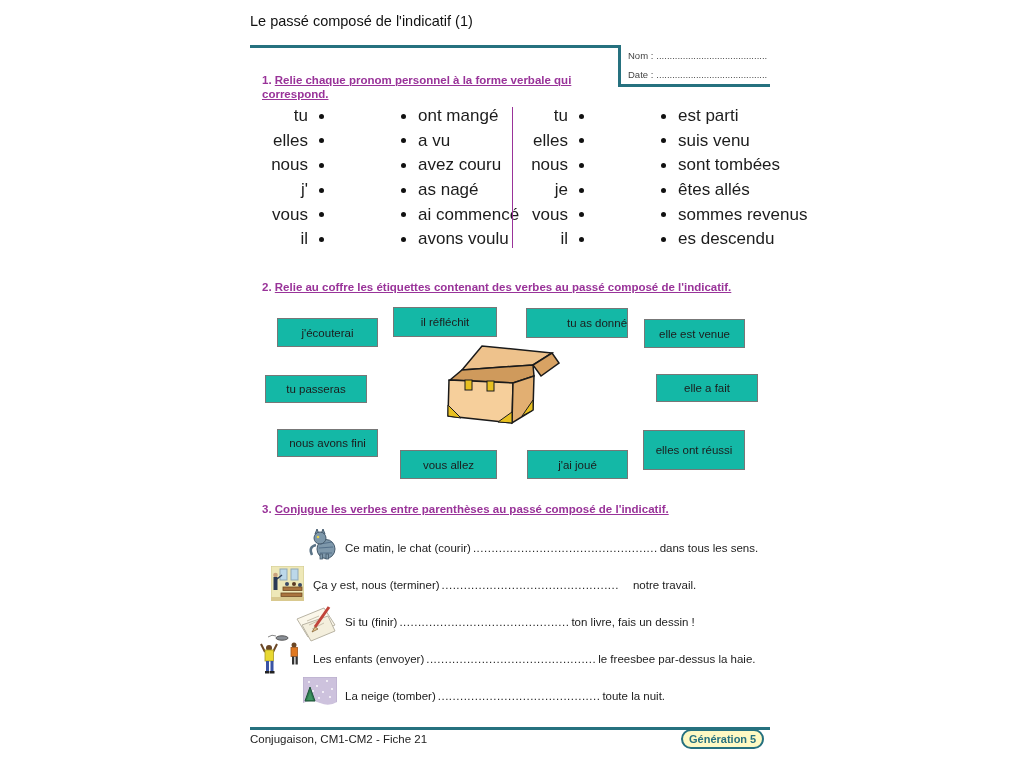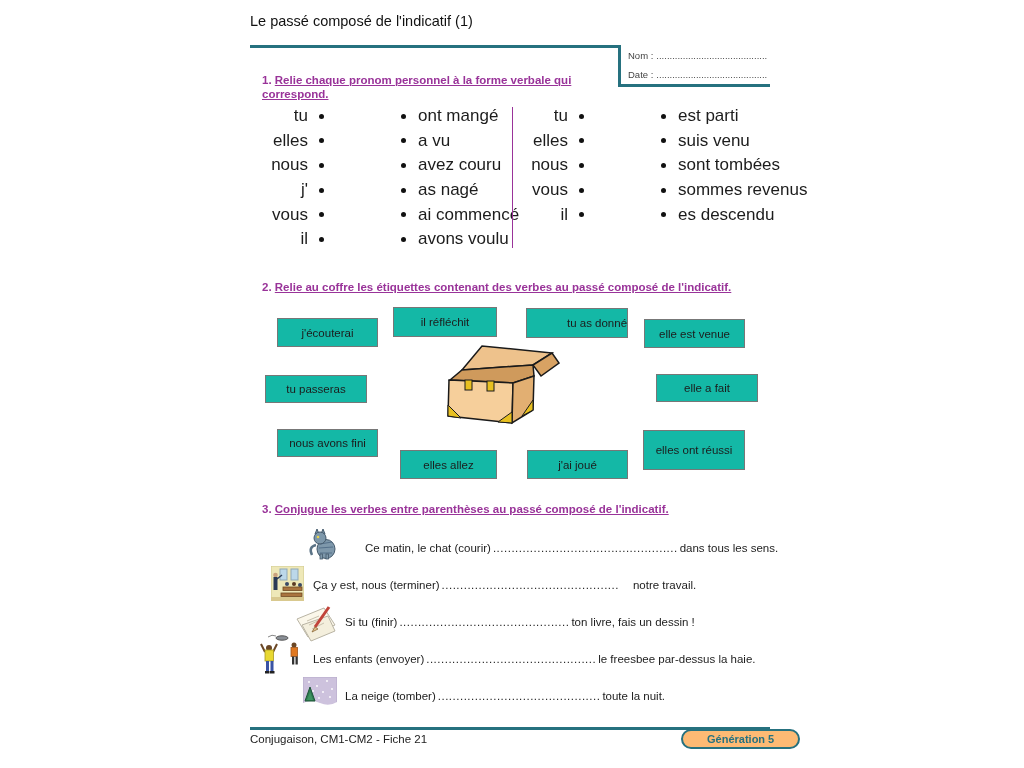--- a/index.html
+++ b/index.html
@@ -58,39 +58,39 @@
   .b7  { left: 277px; top: 429px; width: 101px; height: 28px; }
   .b8  { left: 643px; top: 430px; width: 102px; height: 40px; }
   .b9  { left: 400px; top: 450px; width: 97px;  height: 29px; }
   .b10 { left: 527px; top: 450px; width: 101px; height: 29px; }
 
   .chest { left: 440px; top: 342px; }
 
   .sentence { font-size: 11.5px; white-space: nowrap; color: #1c1c1c; }
   .sentence .dots { letter-spacing: 0.5px; margin: 0 2px; }
   .after-gap { margin-left: 12px; }
-  .s1t { left: 345px; top: 542px; margin-left: 20px; }
+  .s1t { left: 345px; top: 542px; }
   .s2t { left: 313px; top: 579px; }
   .s3t { left: 345px; top: 616px; }
   .s4t { left: 313px; top: 653px; }
   .s5t { left: 345px; top: 690px; }
 
   .icon-cat   { left: 308px; top: 528px; }
   .icon-class { left: 271px; top: 566px; }
   .icon-paper { left: 293px; top: 604px; }
   .icon-kids  { left: 256px; top: 630px; }
   .icon-snow  { left: 303px; top: 677px; }
 
   .footer-rule { left: 250px; top: 727px; width: 520px; height: 3px; }
   .footer-text { left: 250px; top: 733px; font-size: 11.5px; color: #222; }
   .badge {
     left: 681px; top: 729px;
     border: 2px solid #26717f; border-radius: 12px;
     color: #26717f; font-weight: bold; font-size: 11px;
-    padding: 2px 24px; background: #fdba74; white-space: nowrap;
+    padding: 2px 6px; background: #fef9c3; white-space: nowrap;
   }
 </style>
 </head>
 <body>
 
 <div class="abs page-title">Le passé composé de l'indicatif (1)</div>
 
 <div class="abs rule rule-top"></div>
 <div class="abs rule rule-vert"></div>
 <div class="abs rule rule-nd"></div>
@@ -203,20 +203,31 @@
   <div class="mrow">
     <span class="pron">nous</span>
     <span class="dotcell">
         <span class="bullet"></span>
       </span>
     <span></span>
     <span class="dotcell">
         <span class="bullet"></span>
       </span>
     <span class="verb">sont tombées</span>
+  </div>
+  <div class="mrow">
+    <span class="pron">je</span>
+    <span class="dotcell">
+        <span class="bullet"></span>
+      </span>
+    <span></span>
+    <span class="dotcell">
+        <span class="bullet"></span>
+      </span>
+    <span class="verb">êtes allés</span>
   </div>
   <div class="mrow">
     <span class="pron">vous</span>
     <span class="dotcell">
         <span class="bullet"></span>
       </span>
     <span></span>
     <span class="dotcell">
         <span class="bullet"></span>
       </span>
@@ -241,21 +252,21 @@
 </div>
 
 <div class="label-box b1">j'écouterai</div>
 <div class="label-box b2">il réfléchit</div>
 <div class="label-box b3">tu as donné</div>
 <div class="label-box b4">elle est venue</div>
 <div class="label-box b5">tu passeras</div>
 <div class="label-box b6">elle a fait</div>
 <div class="label-box b7">nous avons fini</div>
 <div class="label-box b8">elles ont réussi</div>
-<div class="label-box b9">elles allez</div>
+<div class="label-box b9">vous allez</div>
 <div class="label-box b10">j'ai joué</div>
 
 <svg class="abs chest" width="126" height="90" viewBox="0 0 126 90">
 
   <polygon points="22,28 42,4 112,11 93,23" fill="#eec28c" stroke="#1a1a1a" stroke-width="1.5"></polygon>
   <polygon points="112,11 119,21 101,34 93,23" fill="#d8a263" stroke="#1a1a1a" stroke-width="1.5"></polygon>
 
   <polygon points="10,38 22,28 93,23 94,34 73,41" fill="#cf9a5c" stroke="#1a1a1a" stroke-width="1.5"></polygon>
 
   <polygon points="9,38 73,41 72,81 8,74" fill="#f6cf9b" stroke="#1a1a1a" stroke-width="1.5"></polygon>

